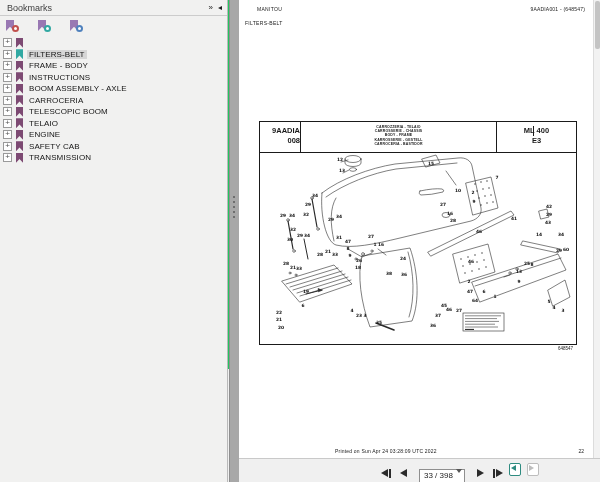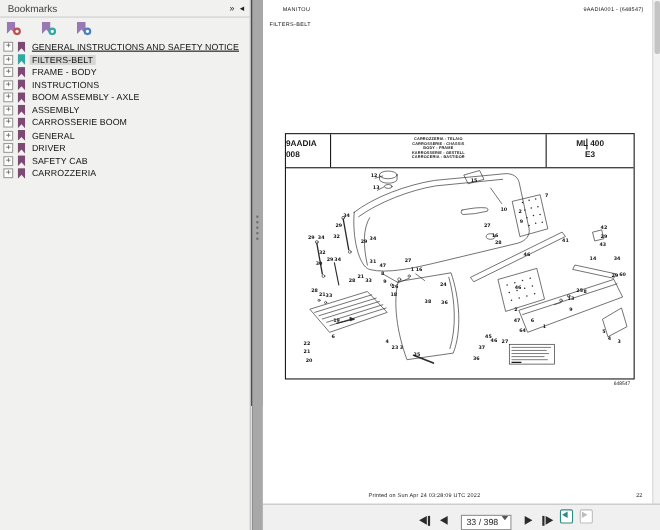--- a/index.html
+++ b/index.html
@@ -1,18 +1,18 @@
 <!DOCTYPE html>
 <html><head>
 <meta charset="utf-8">
 <style>
   * { margin:0; padding:0; box-sizing:border-box; }
   html,body { width:600px; height:482px; overflow:hidden; }
   body { font-family:"Liberation Sans", sans-serif; background:#f0f0f0; }
-  .app { position:relative; width:600px; height:369px; background:#14532d; }
+  .app { position:relative; width:600px; height:369px; background:#22c55e; }
 
   
   .bm-panel { position:absolute; left:0; top:0; width:228px; height:482px; background:#f1f1f0; border-right:1px solid #b9b9b9; }
   .bm-header { height:16px; display:flex; align-items:center; justify-content:space-between; padding:0 5px 0 7px; border-bottom:1px solid #cccccc; }
   .bm-title { font-size:9px; color:#3d3d3d; }
   .bm-winbtns { display:flex; gap:5px; font-size:8px; color:#222; line-height:8px; }
   .bm-winbtns span { cursor:default; }
   .ptb { height:18px; display:flex; align-items:center; gap:20px; padding:2px 0 0 6px; }
   .ptb-btn { position:relative; width:12px; height:12px; display:inline-block; }
   .ptb-ribbon { position:absolute; left:0; top:0; width:8px; height:11px; background:#8a63a8;
@@ -40,21 +40,21 @@
   .pg-hl { position:absolute; left:18px; top:6px; font-size:5px; letter-spacing:.3px; }
   .pg-hr { position:absolute; right:8px; top:6px; font-size:5px; letter-spacing:.2px; }
   .pg-sec { position:absolute; left:6px; top:20px; font-size:5px; letter-spacing:.3px; }
   .pg-foot { position:absolute; left:96px; top:448px; font-size:5px; letter-spacing:.2px; }
   .pg-num { position:absolute; right:9px; top:448px; font-size:5px; }
   .pg-dwgnum { position:absolute; left:278px; top:345.5px; width:56px; text-align:right; font-size:4.5px; }
 
   
   .frame { position:absolute; left:20px; top:121px; width:318px; height:224px; border:1px solid #1a1a1a; background:#fff; }
   .f-head { position:absolute; left:0; top:0; width:100%; height:31px; border-bottom:1px solid #1a1a1a; display:flex; }
-  .f-cell-l { width:41px; border-right:1px solid #1a1a1a; text-align:left; padding-top:4px; }
+  .f-cell-l { width:41px; border-right:1px solid #1a1a1a; text-align:right; padding-top:4px; }
   .f-cell-l div { font-size:7.5px; font-weight:bold; line-height:10px; }
   .f-cell-c { flex:1; border-right:1px solid #1a1a1a; overflow:hidden; position:relative; }
   .f-titles { width:200%; transform:scale(.5); transform-origin:0 0; text-align:center; padding-top:5px; }
   .f-titles div { font-size:7px; font-weight:bold; line-height:8.6px; letter-spacing:.3px; }
   .f-cell-r { width:79px; text-align:center; padding-top:4px; position:relative; }
   .f-cell-r .tick { position:absolute; left:36px; top:4px; width:1px; height:10px; background:#1a1a1a; }
   .f-cell-r div { font-size:7.5px; font-weight:bold; line-height:10px; }
   .f-draw { position:absolute; left:0; top:31px; width:318px; height:192px; }
   #callout-layer text { font-size:4.4px; font-weight:bold; fill:#101010; text-anchor:middle; font-family:"DejaVu Sans",sans-serif; }
 
@@ -103,21 +103,20 @@
         </span>
         <span class="ptb-btn">
           <span class="ptb-ribbon"></span>
           <span class="ptb-badge" style="border-color: rgb(79, 129, 189);"></span>
         </span>
       </div>
     <div class="bm-list">
         <div class="bm-row">
           <span class="bm-expand">+</span>
           <span class="bm-ribbon" style="background: rgb(125, 74, 115);"></span>
-          <span class="bm-label und">GENERAL INSTRUCTIONS AND SAFETY NOTICE</span>
         </div>
         <div class="bm-row">
           <span class="bm-expand">+</span>
           <span class="bm-ribbon" style="background: rgb(49, 168, 162);"></span>
           <span class="bm-label sel">FILTERS-BELT</span>
         </div>
         <div class="bm-row">
           <span class="bm-expand">+</span>
           <span class="bm-ribbon" style="background: rgb(125, 74, 115);"></span>
           <span class="bm-label">FRAME - BODY</span>
@@ -128,46 +127,46 @@
           <span class="bm-label">INSTRUCTIONS</span>
         </div>
         <div class="bm-row">
           <span class="bm-expand">+</span>
           <span class="bm-ribbon" style="background: rgb(125, 74, 115);"></span>
           <span class="bm-label">BOOM ASSEMBLY - AXLE</span>
         </div>
         <div class="bm-row">
           <span class="bm-expand">+</span>
           <span class="bm-ribbon" style="background: rgb(125, 74, 115);"></span>
-          <span class="bm-label">ASSEMBLY</span>
-        </div>
-        <div class="bm-row">
-          <span class="bm-expand">+</span>
-          <span class="bm-ribbon" style="background: rgb(125, 74, 115);"></span>
-          <span class="bm-label">CARROSSERIE BOOM</span>
-        </div>
-        <div class="bm-row">
-          <span class="bm-expand">+</span>
-          <span class="bm-ribbon" style="background: rgb(125, 74, 115);"></span>
-          <span class="bm-label">GENERAL</span>
-        </div>
-        <div class="bm-row">
-          <span class="bm-expand">+</span>
-          <span class="bm-ribbon" style="background: rgb(125, 74, 115);"></span>
-          <span class="bm-label">DRIVER</span>
+          <span class="bm-label">CARROCERIA</span>
+        </div>
+        <div class="bm-row">
+          <span class="bm-expand">+</span>
+          <span class="bm-ribbon" style="background: rgb(125, 74, 115);"></span>
+          <span class="bm-label">TELESCOPIC BOOM</span>
+        </div>
+        <div class="bm-row">
+          <span class="bm-expand">+</span>
+          <span class="bm-ribbon" style="background: rgb(125, 74, 115);"></span>
+          <span class="bm-label">TELAIO</span>
+        </div>
+        <div class="bm-row">
+          <span class="bm-expand">+</span>
+          <span class="bm-ribbon" style="background: rgb(125, 74, 115);"></span>
+          <span class="bm-label">ENGINE</span>
         </div>
         <div class="bm-row">
           <span class="bm-expand">+</span>
           <span class="bm-ribbon" style="background: rgb(125, 74, 115);"></span>
           <span class="bm-label">SAFETY CAB</span>
         </div>
         <div class="bm-row">
           <span class="bm-expand">+</span>
           <span class="bm-ribbon" style="background: rgb(125, 74, 115);"></span>
-          <span class="bm-label">CARROZZERIA</span>
+          <span class="bm-label">TRANSMISSION</span>
         </div>
       </div>
   </div>
 
   <div class="splitter">
     <span class="dots">
         <i></i>
         <i></i>
         <i></i>
         <i></i>

